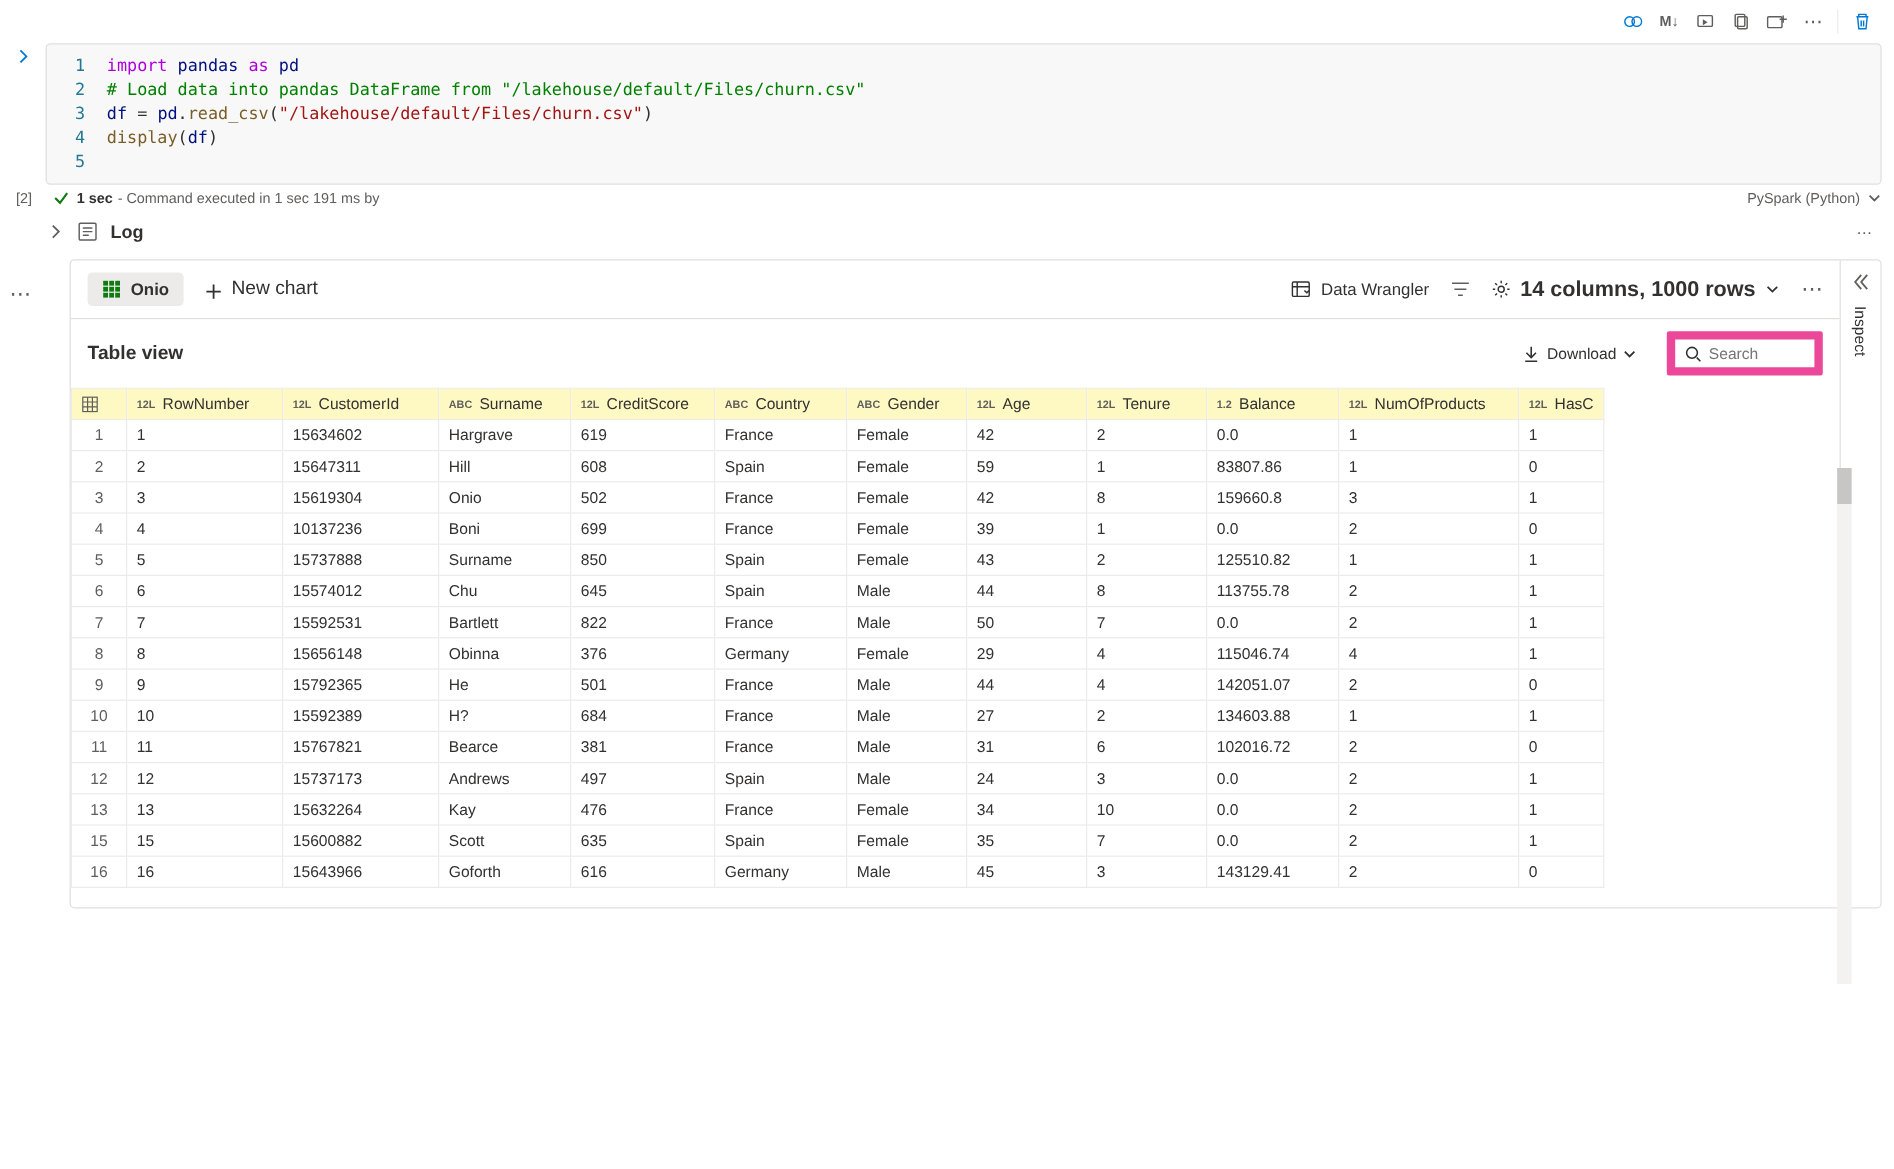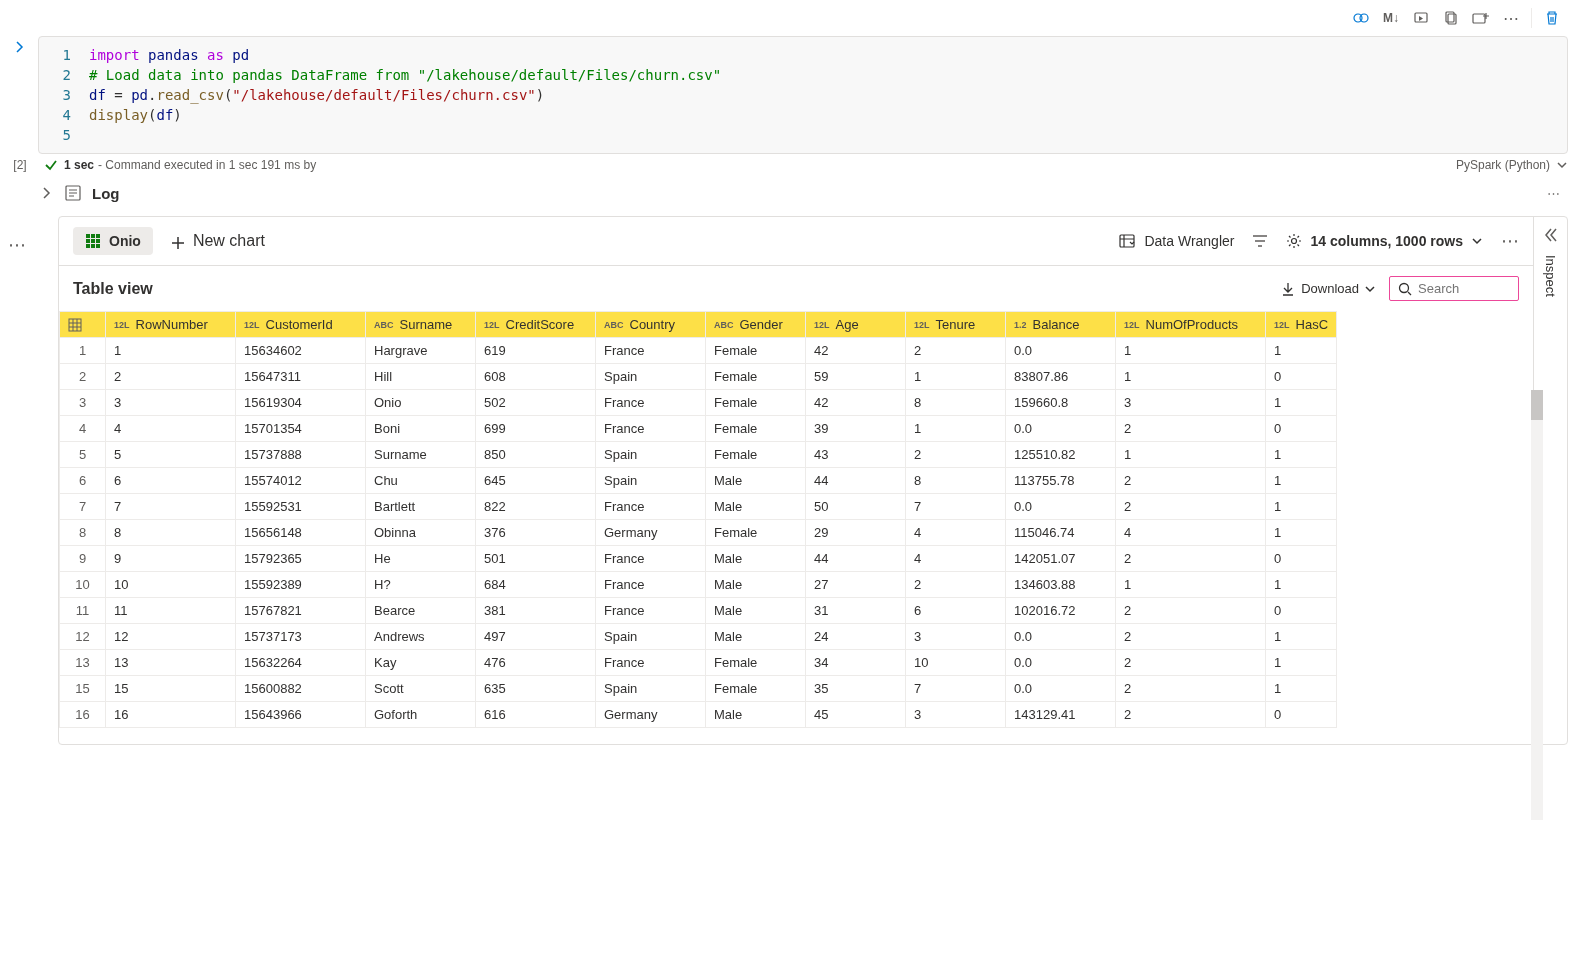--- a/index.html
+++ b/index.html
@@ -54,36 +54,36 @@
 
 
 .out-toolbar { display: flex; align-items: center; padding: 10px 14px; border-bottom: 1px solid #e1dfdd; gap: 18px; }
 .tab-btn { display: flex; align-items: center; gap: 8px; padding: 6px 12px; border-radius: 4px; cursor: pointer; font-size: 14px; }
 .tab-btn.active { background: #edebe9; font-weight: 600; }
 .tab-btn .icon { color: #107c10; }
 .plus-btn { display: flex; align-items: flex-end; gap: 8px; cursor: pointer; font-size: 16px; }
 .out-toolbar .spacer { flex: 1; }
 .dw-btn { display: flex; align-items: center; gap: 8px; cursor: pointer; font-size: 14px; }
 .filter-icon { color: #605e5c; cursor: pointer; }
-.cols-btn { display: flex; align-items: center; gap: 8px; cursor: pointer; font-size: 14px; font-weight: 600; }
+.cols-btn { display: flex; align-items: center; gap: 8px; cursor: pointer; font-size: 18px; font-weight: 600; }
 .more-icon { color: #605e5c; cursor: pointer; font-size: 18px; }
 
 
 .tv-header { display: flex; align-items: center; padding: 10px 14px; }
 .tv-title { font-size: 16px; font-weight: 600; }
 .tv-header .spacer { flex: 1; }
 .dl-btn { display: flex; align-items: center; gap: 6px; cursor: pointer; font-size: 13px; margin-right: 14px; }
-.search-box { display: flex; align-items: center; border: 1px solid #ec4899; border-radius: 2px; padding: 4px 8px; gap: 6px; width: 130px; }
+.search-box { display: flex; align-items: center; border: 7px solid #ec4899; border-radius: 2px; padding: 4px 8px; gap: 6px; width: 130px; margin-left: 12px; }
 .search-box input { border: none; outline: none; font-size: 13px; width: 100%; }
 
 
 .table-scroll { overflow-x: auto; overflow-y: hidden; position: relative; }
 .data-table { border-collapse: collapse; font-size: 13px; }
 .data-table th, .data-table td { border: 1px solid #edebe9; padding: 5px 8px; text-align: left; white-space: nowrap; background: #fff; }
-.data-table th { font-weight: 400; background: #fde047; position: relative; }
+.data-table th { font-weight: 400; background: #fef9c3; position: relative; }
 .data-table .rownum-th { width: 46px; text-align: center; }
 .data-table .rownum { text-align: center; color: #605e5c; background: #fff; }
 .col-hdr { display: flex; align-items: center; gap: 6px; }
 .type-tag { font-size: 9px; font-weight: 600; color: #605e5c; }
 .hscroll { height: 16px; overflow-x: scroll; }
 .hscroll-inner { height: 1px; }
 
 
 .vscroll-track { position: absolute; right: 35px; top: 390px; width: 12px; height: 430px; background: #f3f2f1; }
 .vscroll-thumb { position: absolute; top: 0; width: 100%; height: 30px; background: #c8c6c4; }
@@ -397,21 +397,21 @@
                 <td>Female</td>
                 <td>42</td>
                 <td>8</td>
                 <td>159660.8</td>
                 <td>3</td>
                 <td>1</td>
               </tr>
               <tr>
                 <td class="rownum">4</td>
                 <td>4</td>
-                <td>15701354</td>
+                <td>10137236</td>
                 <td>Boni</td>
                 <td>699</td>
                 <td>France</td>
                 <td>Female</td>
                 <td>39</td>
                 <td>1</td>
                 <td>0.0</td>
                 <td>2</td>
                 <td>0</td>
               </tr>

